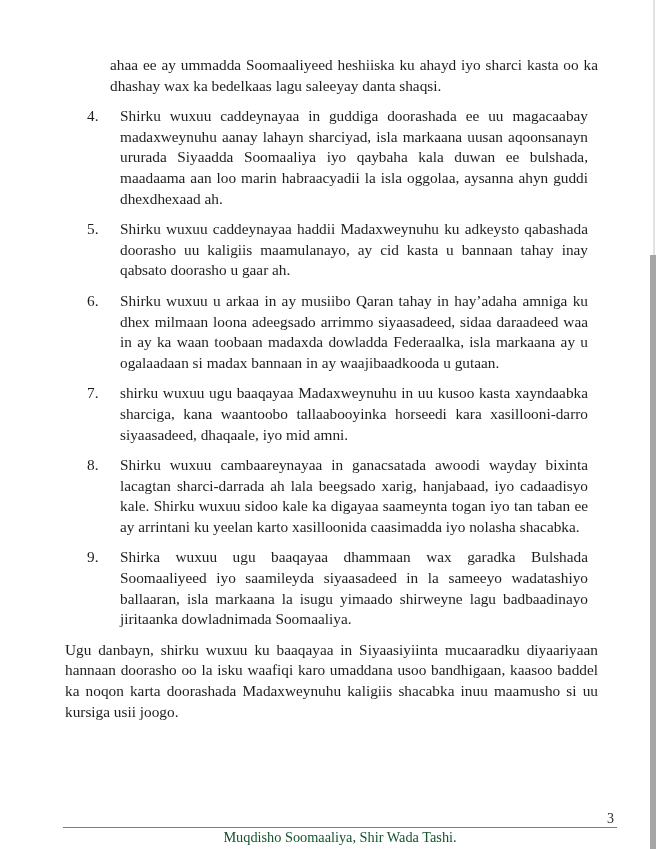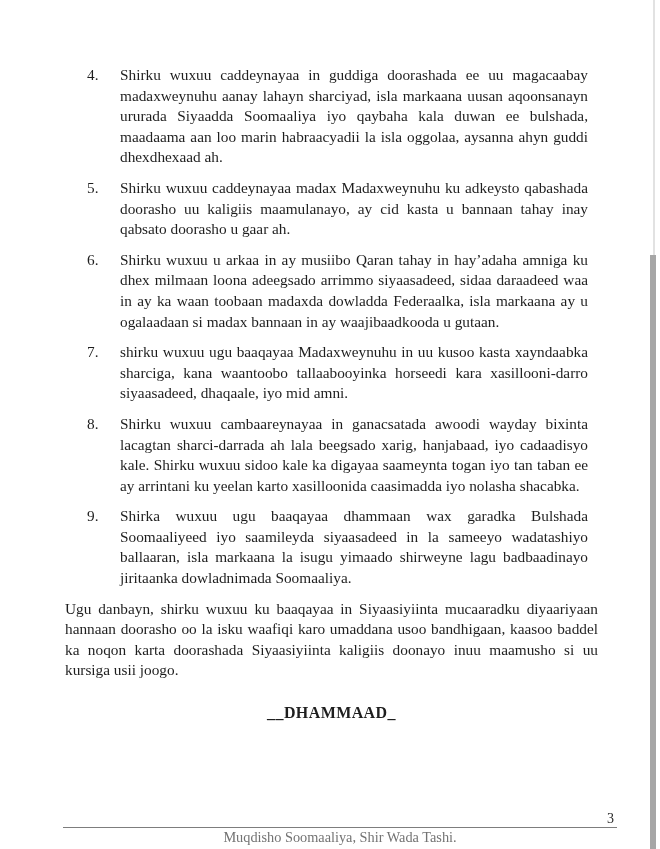--- a/index.html
+++ b/index.html
@@ -44,21 +44,21 @@
     padding-right: 3px;
     font-size: 14px;
     line-height: 16px;
     color: #2a2a2a;
   }
   .rule { border-top: 1.4px solid #7d7d7d; margin-top: 0; }
   .footer-text {
     text-align: center;
     font-size: 14.3px;
     margin-top: 1px;
-    color: #737373;
+    color: #14532d;
   }
   .scrollbar-track {
     position: absolute;
     right: 5px;
     top: 0;
     width: 2px;
     height: 849px;
     background: #e2e2e2;
   }
   .scrollbar-thumb {
@@ -70,29 +70,30 @@
     background: #a6a6a6;
   }
 </style>
 </head>
 <body>
 
 <div class="page">
 
   <div class="content">
 
+    <p class="cont-para">ahaa ee ay ummadda Soomaaliyeed heshiiska ku ahayd iyo sharci kasta oo ka dhashay wax ka bedelkaas lagu saleeyay danta shaqsi.</p>
 
     <div class="item">
       <span class="num">4.</span>
       <p>Shirku wuxuu caddeynayaa in guddiga doorashada ee uu magacaabay madaxweynuhu aanay lahayn sharciyad, isla markaana uusan aqoonsanayn ururada Siyaadda Soomaaliya iyo qaybaha kala duwan ee bulshada, maadaama aan loo marin habraacyadii la isla oggolaa, aysanna ahyn guddi dhexdhexaad ah.</p>
     </div>
 
     <div class="item">
       <span class="num">5.</span>
-      <p>Shirku wuxuu caddeynayaa madax Madaxweynuhu ku adkeysto qabashada doorasho uu kaligiis maamulanayo, ay cid kasta u bannaan tahay inay qabsato doorasho u gaar ah.</p>
+      <p>Shirku wuxuu caddeynayaa haddii Madaxweynuhu ku adkeysto qabashada doorasho uu kaligiis maamulanayo, ay cid kasta u bannaan tahay inay qabsato doorasho u gaar ah.</p>
     </div>
 
     <div class="item">
       <span class="num">6.</span>
       <p>Shirku wuxuu u arkaa in ay musiibo Qaran tahay in hay’adaha amniga ku dhex milmaan loona adeegsado arrimmo siyaasadeed, sidaa daraadeed waa in ay ka waan toobaan madaxda dowladda Federaalka, isla markaana ay u ogalaadaan si madax bannaan in ay waajibaadkooda u gutaan.</p>
     </div>
 
     <div class="item">
       <span class="num">7.</span>
       <p>shirku wuxuu ugu baaqayaa Madaxweynuhu in uu kusoo kasta xayndaabka sharciga, kana waantoobo tallaabooyinka horseedi kara xasillooni-darro siyaasadeed, dhaqaale, iyo mid amni.</p>
@@ -101,23 +102,22 @@
     <div class="item">
       <span class="num">8.</span>
       <p>Shirku wuxuu cambaareynayaa in ganacsatada awoodi wayday bixinta lacagtan sharci-darrada ah lala beegsado xarig, hanjabaad, iyo cadaadisyo kale. Shirku wuxuu sidoo kale ka digayaa saameynta togan iyo tan taban ee ay arrintani ku yeelan karto xasilloonida caasimadda iyo nolasha shacabka.</p>
     </div>
 
     <div class="item">
       <span class="num">9.</span>
       <p>Shirka wuxuu ugu baaqayaa dhammaan wax garadka Bulshada Soomaaliyeed iyo saamileyda siyaasadeed in la sameeyo wadatashiyo ballaaran, isla markaana la isugu yimaado shirweyne lagu badbaadinayo jiritaanka dowladnimada Soomaaliya.</p>
     </div>
 
-    <p class="closing-para">Ugu danbayn, shirku wuxuu ku baaqayaa in Siyaasiyiinta mucaaradku diyaariyaan hannaan doorasho oo la isku waafiqi karo umaddana usoo bandhigaan, kaasoo baddel ka noqon karta doorashada Siyaasiyiinta kaligiis doonayo inuu maamusho si uu kursiga usii joogo.</p>
+    <p class="closing-para">Ugu danbayn, shirku wuxuu ku baaqayaa in Siyaasiyiinta mucaaradku diyaariyaan hannaan doorasho oo la isku waafiqi karo umaddana usoo bandhigaan, kaasoo baddel ka noqon karta doorashada Madaxweynuhu kaligiis shacabka inuu maamusho si uu kursiga usii joogo.</p>
 
-    <p class="end-marker">__DHAMMAAD_</p>
 
   </div>
 
   <div class="footer">
     <div class="page-num">3</div>
     <div class="rule"></div>
     <div class="footer-text">Muqdisho Soomaaliya, Shir Wada Tashi.</div>
   </div>
 
   <div class="scrollbar-track"></div>

